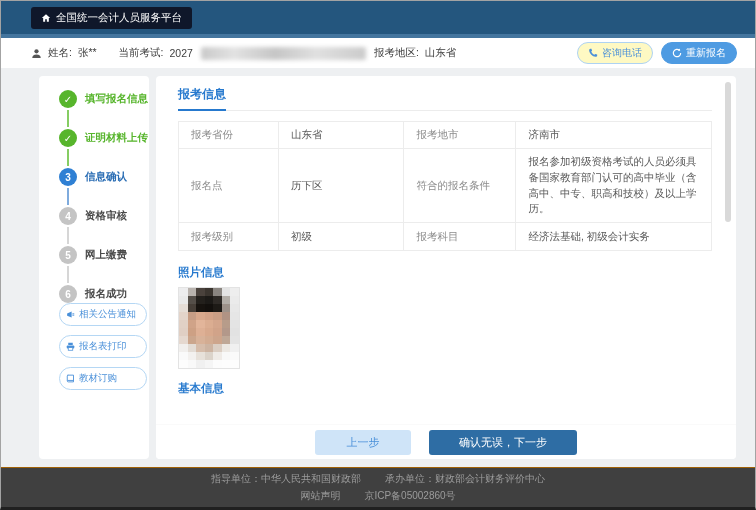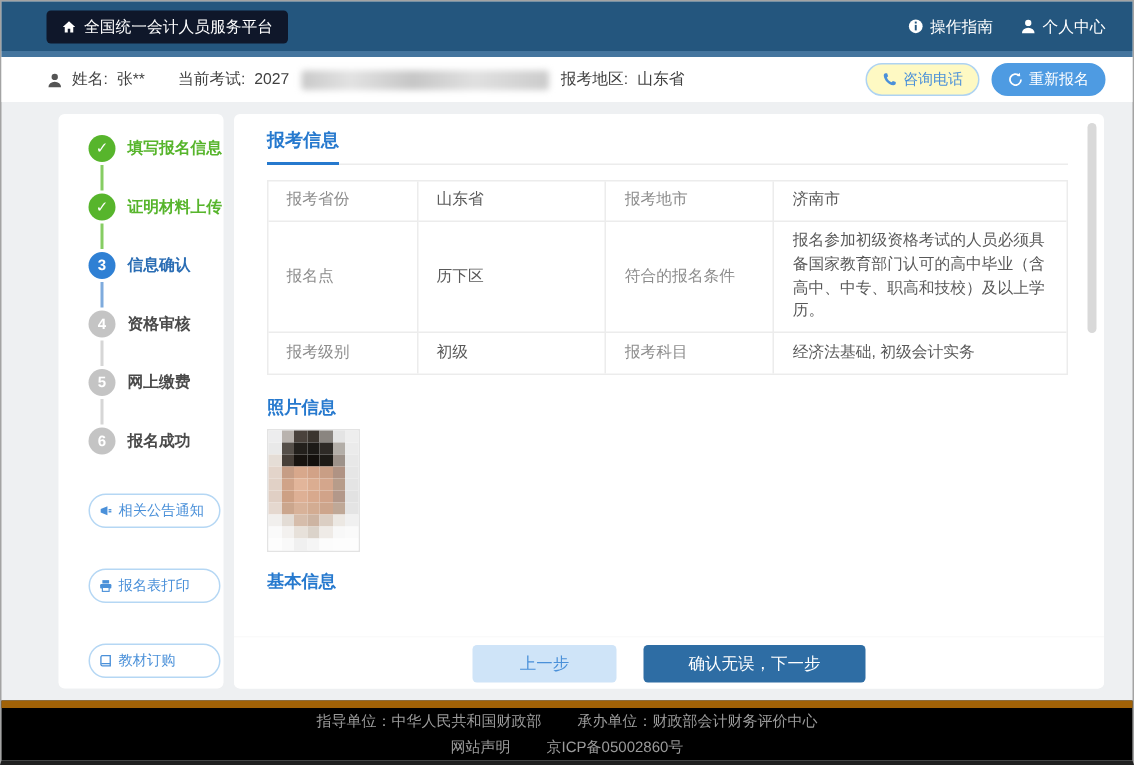--- a/index.html
+++ b/index.html
@@ -45,21 +45,21 @@
   .step.todo .dot { background:#c4c4c4; }
   .s-label { font-size:10.5px; font-weight:bold; white-space:nowrap; }
   .step.done .s-label { color:#57b52c; }
   .step.current .s-label { color:#2a6db4; }
   .step.todo .s-label { color:#4a4a4a; }
   .conn { width:2px; height:17px; margin:2px 0 2px 8px; }
   .conn.green { background:#86cd63; }
   .conn.blue { background:#7fabdd; }
   .conn.gray { background:#d6d6d6; }
 
-  .side-actions { margin-top:26px; display:flex; flex-direction:column; gap:27px; }
+  .side-actions { display:flex; flex-direction:column; gap:9px; }
   .side-pill { border:1px solid #b5d7f4; color:#4a90d9; background:#fff; border-radius:999px;
                font-size:9.5px; padding:4px 6px; display:flex; align-items:center; gap:4px;
                width:88px; cursor:pointer; white-space:nowrap; }
 
   
   .main { flex:1; background:#fff; border-radius:4px; display:flex; flex-direction:column;
           min-width:0; position:relative; }
   .panel-scroll { flex:1; overflow:hidden; padding:8px 24px 0 22px; }
   .sec-head { border-bottom:1px solid #ececec; margin-bottom:10px; }
   .sec-title { display:inline-block; color:#2679ce; font-size:12px; font-weight:bold;
@@ -87,60 +87,39 @@
                 box-shadow:0 -1px 0 rgba(0,0,0,0.02); }
   .btn { border:none; font-size:11px; height:25px; border-radius:3px; cursor:pointer;
          font-family:inherit; }
   .btn-prev { width:96px; background:#cfe4f8; color:#4a90d9; }
   .btn-confirm { width:148px; background:#2e6da4; color:#fff; }
 
   .scroll-thumb { position:absolute; right:5px; top:6px; width:6px; height:140px;
                   background:#d9d9d9; border-radius:3px; cursor:pointer; }
 
   
-  .footer { flex:none; height:40px; background:#000000; border-top:5px solid #a16207;
+  .footer { flex:none; height:40px; background:#404040; border-top:1px solid #a16207;
             display:flex; flex-direction:column; align-items:center; justify-content:center;
             gap:3px; font-size:10px; color:#9b9b9b; }
   .footer .row { display:flex; gap:24px; }
   svg { display:block; }
 </style>
 </head>
 <body>
 
 <div class="page">
 
   <div class="hdr">
     <div class="brand">
       <span class="ic">
         <svg width="10" height="10" viewBox="0 0 12 12">
             <path d="M1 6 L6 1.4 L11 6 H9.4 V10.4 H7 V7.4 H5 V10.4 H2.6 V6 Z" fill="#fff"></path>
           </svg>
       </span>
       <span>全国统一会计人员服务平台</span>
-    </div>
-    <div class="hdr-right">
-      <span class="hdr-link">
-        <span class="ic">
-          <svg width="11" height="11" viewBox="0 0 12 12">
-              <circle cx="6" cy="6" r="5" fill="#fff"></circle>
-              <rect x="5.3" y="5" width="1.4" height="4" fill="#24567e"></rect>
-              <rect x="5.3" y="2.6" width="1.4" height="1.4" fill="#24567e"></rect>
-            </svg>
-        </span>
-        <span>操作指南</span>
-      </span>
-      <span class="hdr-link">
-        <span class="ic">
-          <svg width="11" height="11" viewBox="0 0 12 12">
-              <circle cx="6" cy="3.6" r="2.3" fill="#fff"></circle>
-              <path d="M1.4 11 a4.6 4 0 0 1 9.2 0 Z" fill="#fff"></path>
-            </svg>
-        </span>
-        <span>个人中心</span>
-      </span>
     </div>
   </div>
   <div class="hdr-strip"></div>
 
   <div class="userbar">
     <div class="ub-left">
       <span class="ic">
         <svg width="11" height="11" viewBox="0 0 12 12">
             <circle cx="6" cy="3.6" r="2.3" fill="#555"></circle>
             <path d="M1.4 11 a4.6 4 0 0 1 9.2 0 Z" fill="#555"></path>

